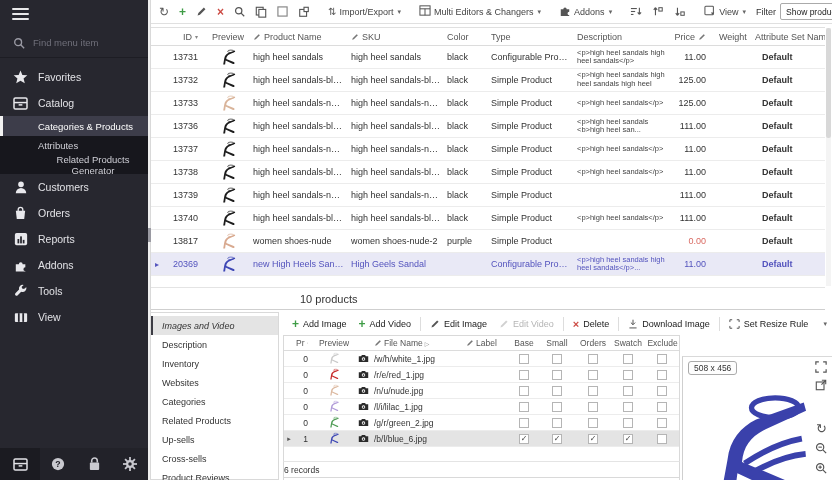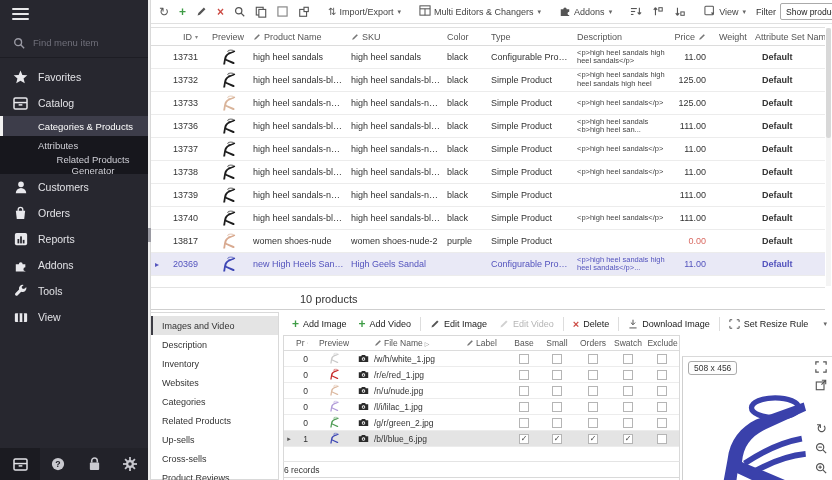--- a/index.html
+++ b/index.html
@@ -57,21 +57,21 @@
   .prow .mark { color:#555; font-size:8px; text-align:center; }
   .price-red { color:#d96a62 !important; }
   #pstatus { position:absolute; left:2px; right:7px; top:287px; height:23px; border-top:1px solid #e4e4e4; border-bottom:1px solid #cfcfcf; display:flex; align-items:center; padding-left:150px; font-size:11px; color:#333; }
   #vscroll { position:absolute; right:1px; top:28px; width:5px; height:258px; background:#f4f4f4; }
   #vscroll .thumb { width:5px; height:110px; background:#d8d8d8; border-radius:2px; }
 
   
   #bpanel { position:absolute; left:2px; right:0; top:312px; bottom:0; display:flex; }
   #btabs { width:129px; border:1px solid #d9d9d9; border-left:none; background:#fff; padding-top:3px; }
   .btab { height:19px; display:flex; align-items:center; padding-left:12px; font-size:9px; color:#333; cursor:pointer; position:relative; }
-  .btab.active { background:#e4e4e4; }
+  .btab.active { background:#e4e4e4;font-style:italic; }
   .btab.active::before { content:""; position:absolute; left:0; top:0; bottom:0; width:3px; background:#3c3c44; }
   #bmain { flex:1; position:relative; }
   #btoolbar { height:23px; display:flex; align-items:center; gap:2px; padding-left:8px; white-space:nowrap; }
   .btb { display:flex; align-items:center; gap:4px; padding:2px 5px; font-size:9px; color:#222; cursor:pointer; }
   .btb.disabled { color:#b5b5b5; }
   .btb.disabled svg { opacity:.45; }
   #igrid-wrap { position:absolute; left:4px; right:152px; top:23px; bottom:0; border:1px solid #d9d9d9; border-bottom:none; }
   .irow { display:grid; grid-template-columns:10px 20px 40px 18px 92px 44px 32px 34px 38px 32px 1fr; align-items:center; height:16px; border-bottom:1px solid #ececec; }
   .irow.hdr { height:15px; color:#555; font-size:8px; border-bottom:1px solid #dcdcdc; background:#fff; }
   .irow .c { padding:0 2px; overflow:hidden; white-space:nowrap; font-size:8.5px; }

